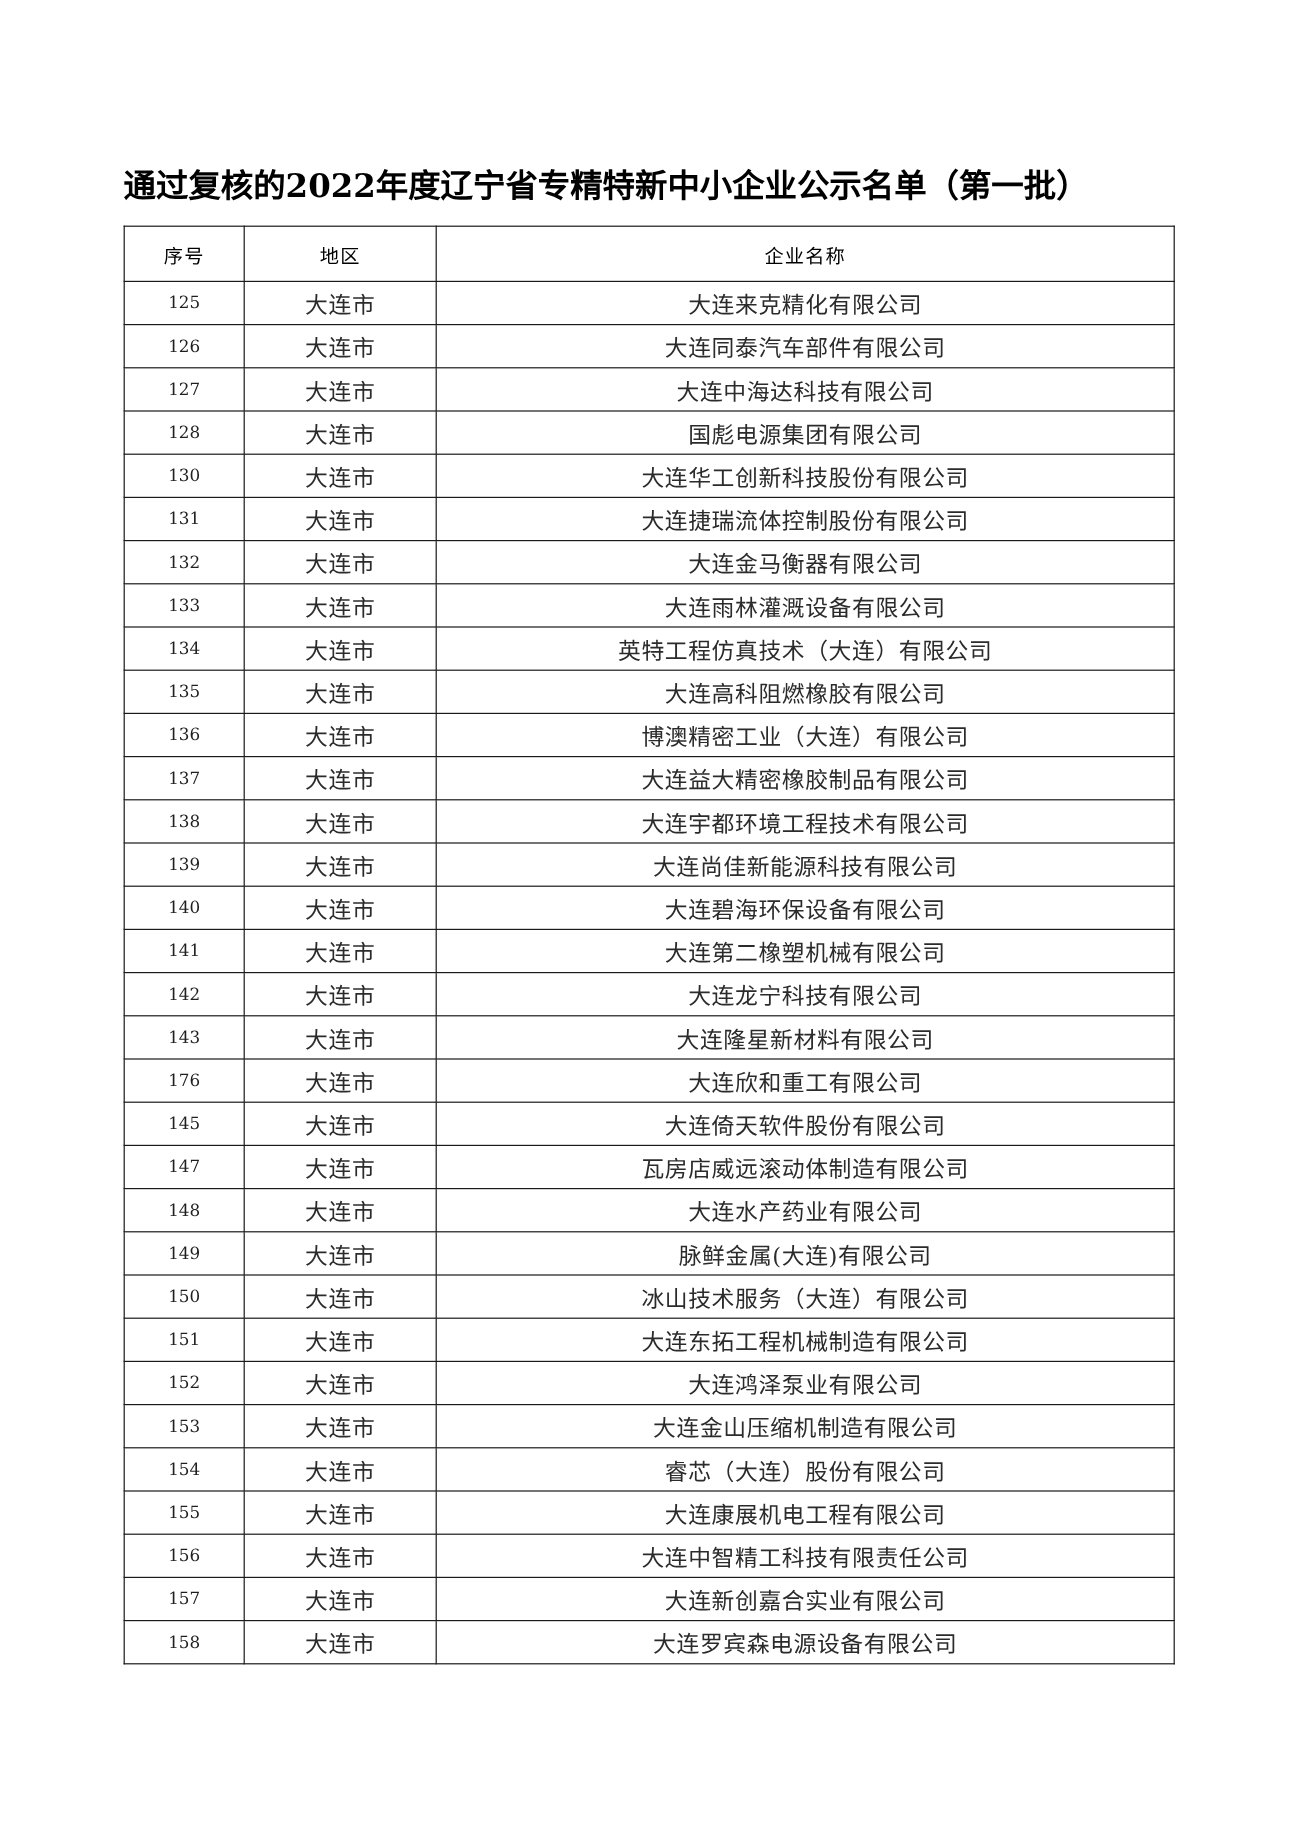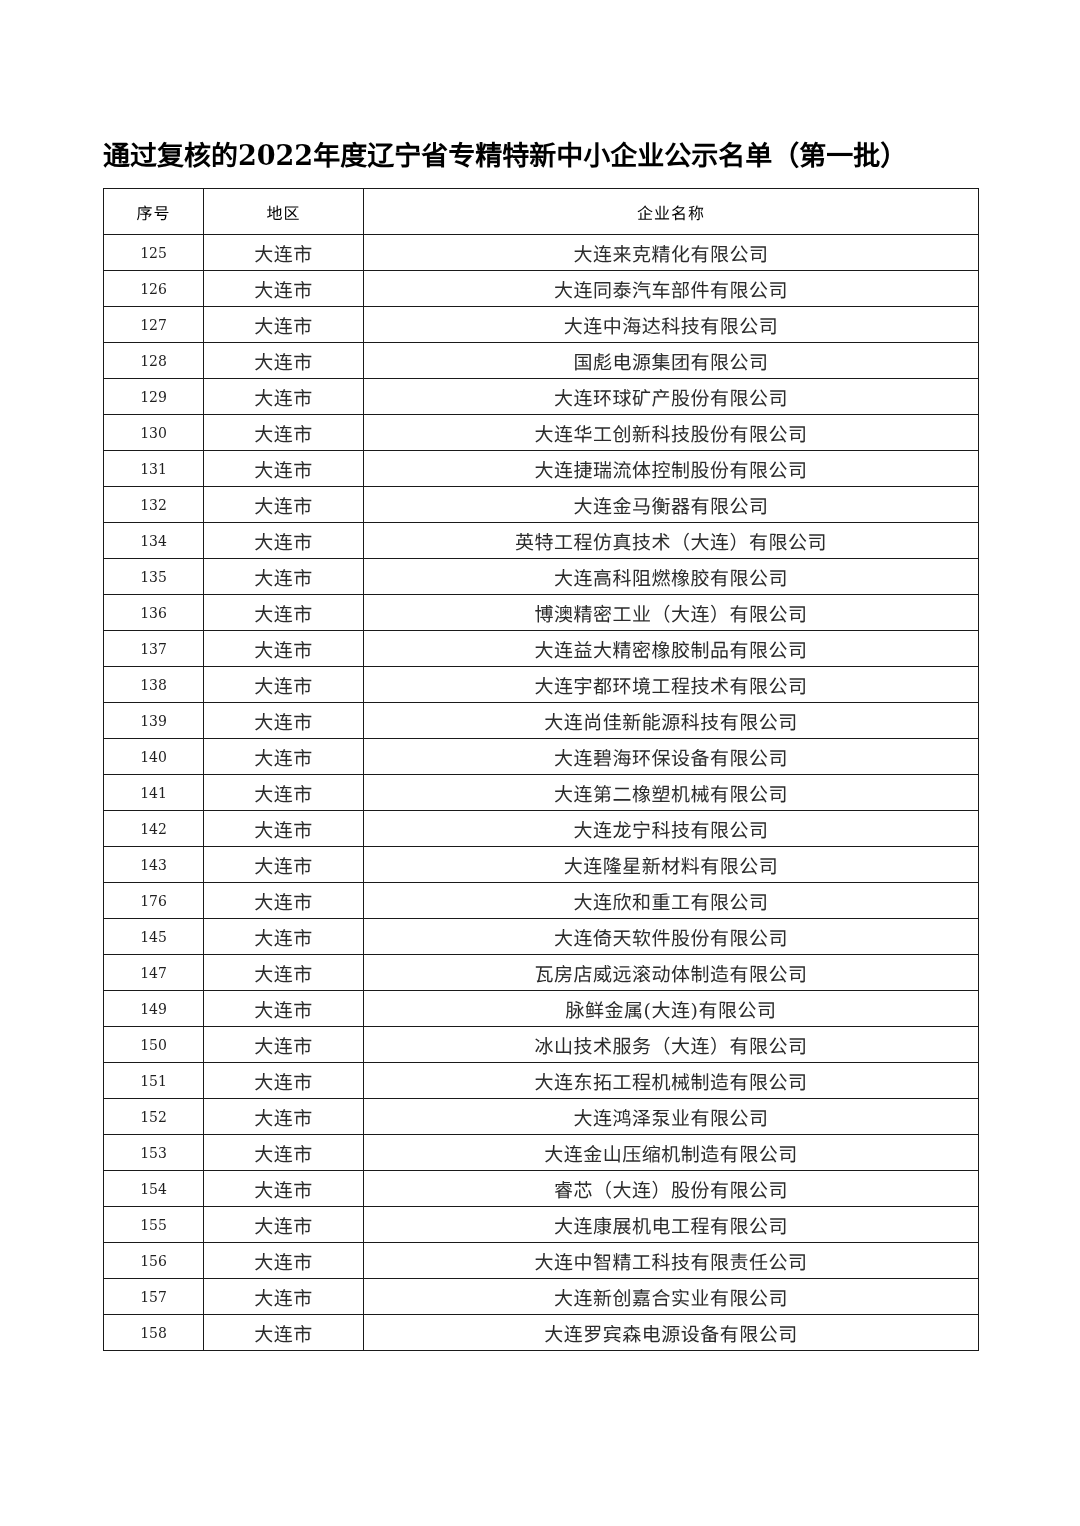--- a/index.html
+++ b/index.html
@@ -130,40 +130,40 @@
             <td class="idx">127</td>
             <td class="area">大连市</td>
             <td class="name">大连中海达科技有限公司</td>
           </tr>
           <tr>
             <td class="idx">128</td>
             <td class="area">大连市</td>
             <td class="name">国彪电源集团有限公司</td>
           </tr>
           <tr>
-            <td class="idx">129</td>
-            <td class="area">大连市</td>
-            <td class="name">大连环球矿产股份有限公司</td>
-          </tr>
-          <tr>
             <td class="idx">130</td>
             <td class="area">大连市</td>
             <td class="name">大连华工创新科技股份有限公司</td>
           </tr>
           <tr>
             <td class="idx">131</td>
             <td class="area">大连市</td>
             <td class="name">大连捷瑞流体控制股份有限公司</td>
           </tr>
           <tr>
             <td class="idx">132</td>
             <td class="area">大连市</td>
             <td class="name">大连金马衡器有限公司</td>
           </tr>
           <tr>
+            <td class="idx">133</td>
+            <td class="area">大连市</td>
+            <td class="name">大连雨林灌溉设备有限公司</td>
+          </tr>
+          <tr>
             <td class="idx">134</td>
             <td class="area">大连市</td>
             <td class="name">英特工程仿真技术（大连）有限公司</td>
           </tr>
           <tr>
             <td class="idx">135</td>
             <td class="area">大连市</td>
             <td class="name">大连高科阻燃橡胶有限公司</td>
           </tr>
           <tr>
@@ -213,20 +213,25 @@
           </tr>
           <tr>
             <td class="idx">145</td>
             <td class="area">大连市</td>
             <td class="name">大连倚天软件股份有限公司</td>
           </tr>
           <tr>
             <td class="idx">147</td>
             <td class="area">大连市</td>
             <td class="name">瓦房店威远滚动体制造有限公司</td>
+          </tr>
+          <tr>
+            <td class="idx">148</td>
+            <td class="area">大连市</td>
+            <td class="name">大连水产药业有限公司</td>
           </tr>
           <tr>
             <td class="idx">149</td>
             <td class="area">大连市</td>
             <td class="name">脉鲜金属(大连)有限公司</td>
           </tr>
           <tr>
             <td class="idx">150</td>
             <td class="area">大连市</td>
             <td class="name">冰山技术服务（大连）有限公司</td>

